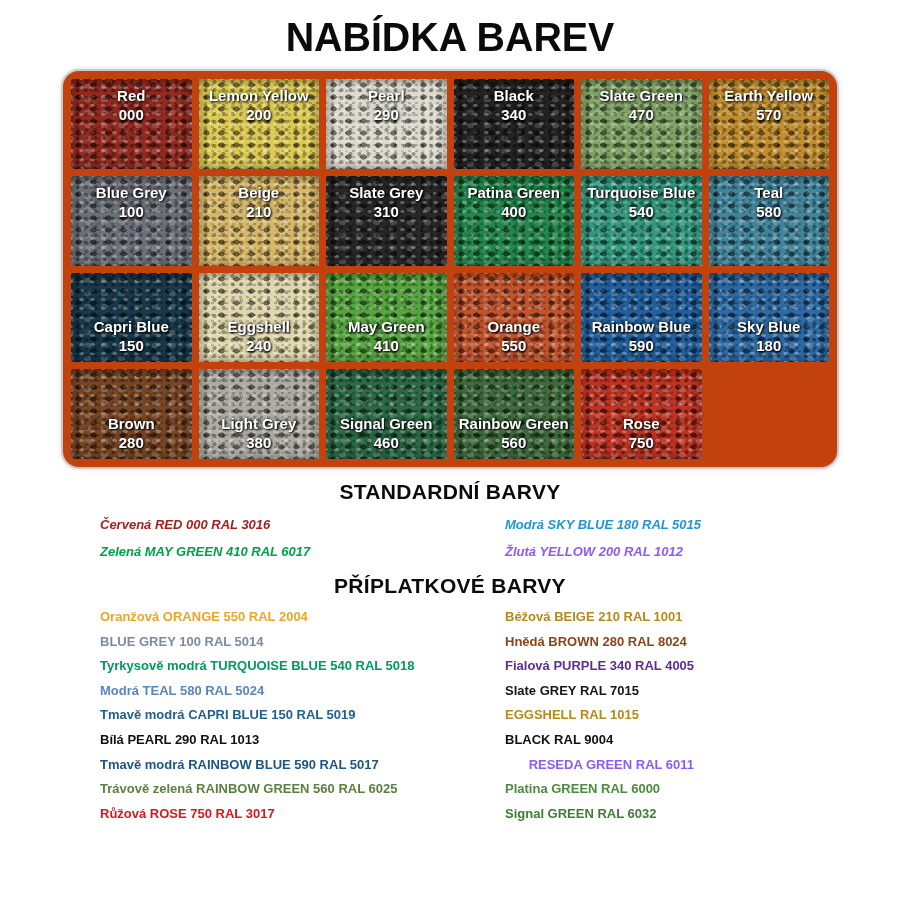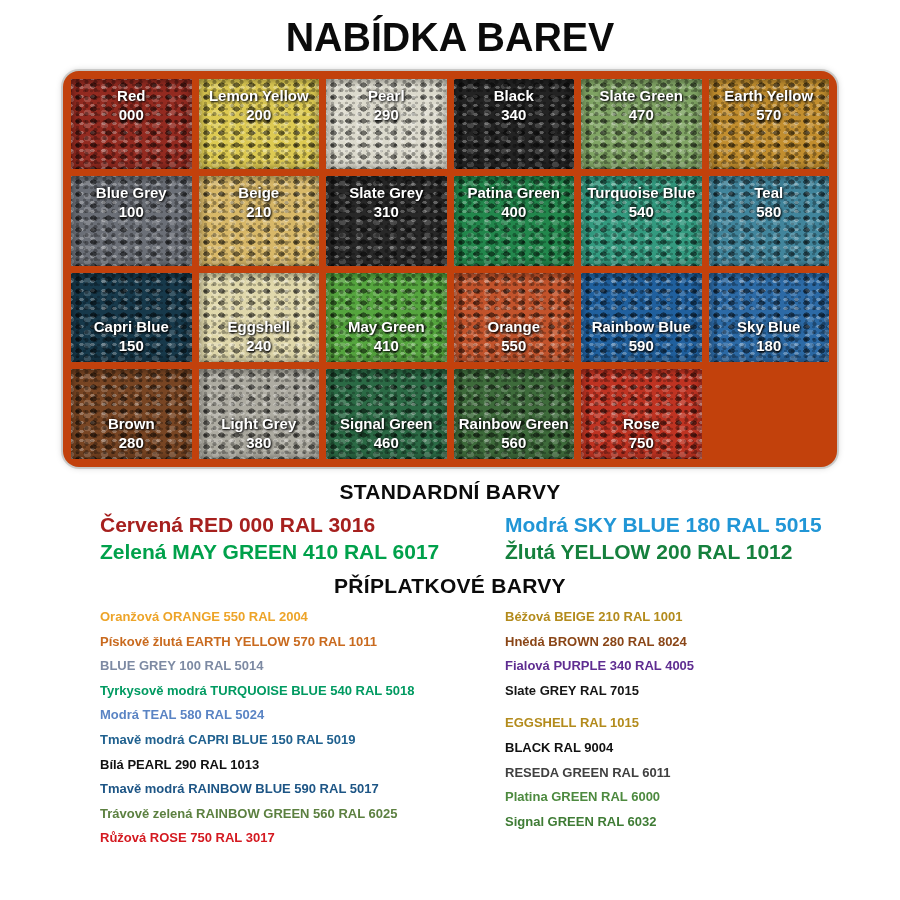--- a/index.html
+++ b/index.html
@@ -49,21 +49,21 @@
   .sec-head{
     text-align:center;font-size:21px;font-weight:bold;color:#0b0b0b;
     letter-spacing:.3px;
   }
   .sec-head.first{margin-top:13px;}
   .sec-head.second{margin-top:9px;}
   .cols{display:flex;align-items:flex-start;margin-top:7px;}
   .col-l{margin-left:100px;width:405px;flex:none;}
   .col-r{flex:none;}
   .ln{font-weight:bold;white-space:nowrap;}
-  .std .ln{font-size:21px;line-height:27px;}
+  .std .ln{font-size:13px;line-height:27px;font-style:italic;}
   .sur .ln{font-size:13px;line-height:24.6px;}
 </style>
 </head>
 <body>
 
 <div class="title">NABÍDKA BAREV</div>
 
 <div class="tray">
   <div class="cell t" style="background-color: rgb(147, 42, 32);">
       <div class="lbl">
@@ -209,42 +209,41 @@
 </div>
 
 <div class="sec-head first">STANDARDNÍ BARVY</div>
 <div class="cols std">
   <div class="col-l">
     <div class="ln" style="color: rgb(166, 32, 30);">Červená RED 000 RAL 3016</div>
     <div class="ln" style="color: rgb(0, 161, 75);">Zelená MAY GREEN 410 RAL 6017</div>
   </div>
   <div class="col-r">
     <div class="ln" style="color: rgb(33, 150, 214);">Modrá SKY BLUE 180 RAL 5015</div>
-    <div class="ln" style="color: #15803d;">Žlutá YELLOW 200 RAL 1012</div>
+    <div class="ln" style="color: #8b5cf6;">Žlutá YELLOW 200 RAL 1012</div>
   </div>
 </div>
 
 <div class="sec-head second">PŘÍPLATKOVÉ BARVY</div>
 <div class="cols sur">
   <div class="col-l">
     <div class="ln" style="color: rgb(237, 164, 40);">Oranžová ORANGE 550 RAL 2004</div>
-    <div class="ln" style="color: rgb(201, 106, 30);">Pískově žlutá EARTH YELLOW 570 RAL 1011</div>
     <div class="ln" style="color: rgb(125, 138, 163);">BLUE GREY 100 RAL 5014</div>
     <div class="ln" style="color: rgb(0, 154, 97);">Tyrkysově modrá TURQUOISE BLUE 540 RAL 5018</div>
     <div class="ln" style="color: rgb(90, 132, 196);">Modrá TEAL 580 RAL 5024</div>
     <div class="ln" style="color: rgb(32, 97, 143);">Tmavě modrá CAPRI BLUE 150 RAL 5019</div>
     <div class="ln" style="color: rgb(17, 17, 17);">Bílá PEARL 290 RAL 1013</div>
     <div class="ln" style="color: rgb(29, 85, 133);">Tmavě modrá RAINBOW BLUE 590 RAL 5017</div>
     <div class="ln" style="color: rgb(92, 128, 64);">Trávově zelená RAINBOW GREEN 560 RAL 6025</div>
     <div class="ln" style="color: rgb(212, 25, 32);">Růžová ROSE 750 RAL 3017</div>
   </div>
   <div class="col-r">
     <div class="ln" style="color: rgb(179, 139, 28);">Béžová BEIGE 210 RAL 1001</div>
     <div class="ln" style="color: rgb(138, 70, 23);">Hnědá BROWN 280 RAL 8024</div>
     <div class="ln" style="color: rgb(95, 45, 145);">Fialová PURPLE 340 RAL 4005</div>
     <div class="ln" style="color: rgb(22, 22, 22);">Slate GREY RAL 7015</div>
-    <div class="ln" style="color: rgb(179, 139, 28); margin-top: 8px;">EGGSHELL RAL 1015</div>
+    <div class="ln" style="color: rgb(179, 139, 28);">EGGSHELL RAL 1015</div>
     <div class="ln" style="color: rgb(17, 17, 17);">BLACK RAL 9004</div>
-    <div class="ln" style="color: #404040;">RESEDA GREEN RAL 6011</div>
+    <div class="ln" style="color: #8b5cf6; text-align: right;">RESEDA GREEN RAL 6011</div>
     <div class="ln" style="color: rgb(77, 138, 63);">Platina GREEN RAL 6000</div>
     <div class="ln" style="color: rgb(63, 124, 53);">Signal GREEN RAL 6032</div>
   </div>
 </div>
 
 </body></html>

